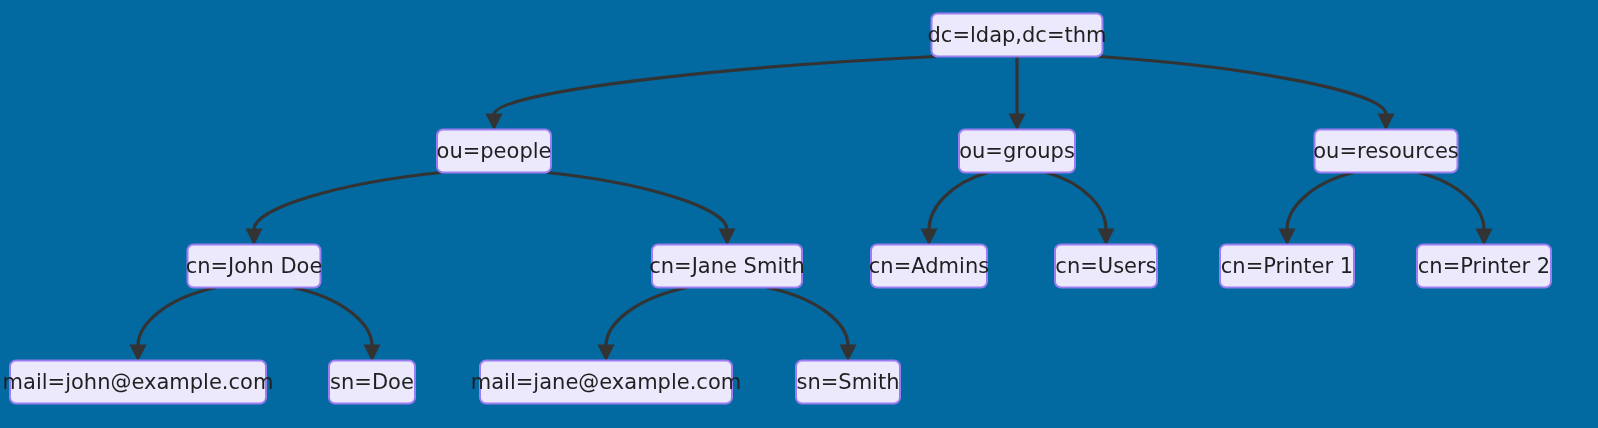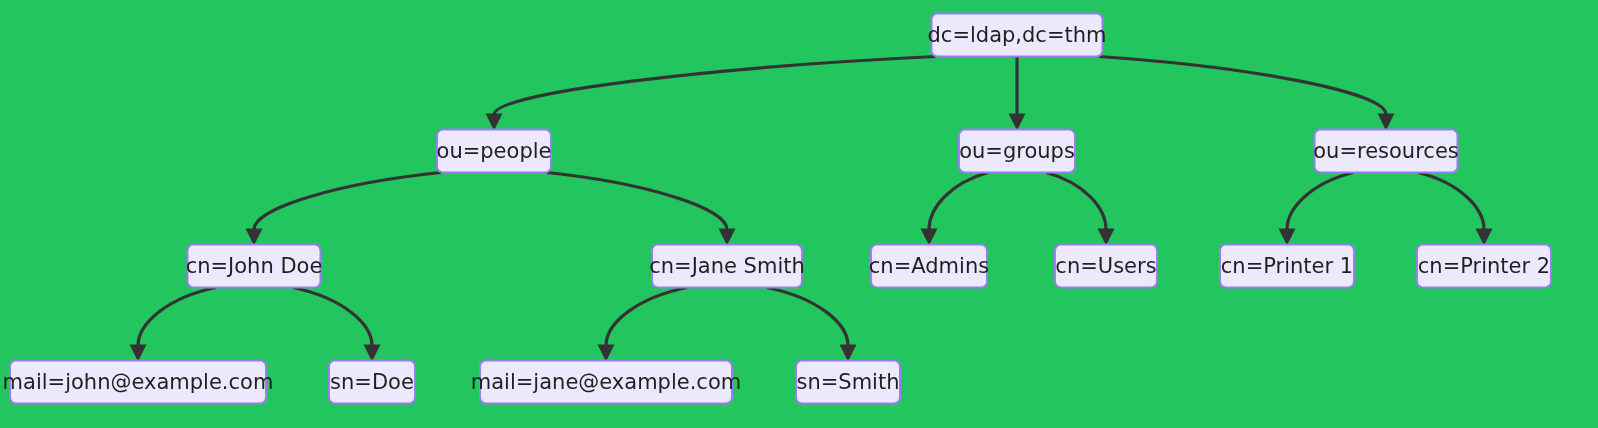--- a/index.html
+++ b/index.html
@@ -10,21 +10,21 @@
   body {
     width: 1598px;
     height: 428px;
     overflow: hidden;
     font-family: "DejaVu Sans", "Liberation Sans", sans-serif;
   }
   #diagram-root {
     position: relative;
     width: 1598px;
     height: 428px;
-    background: #22c55e;
+    background: #0369a1;
   }
   svg.flow {
     display: block;
     width: 1598px;
     height: 428px;
   }
   .edge-path {
     fill: none;
     stroke: #333333;
     stroke-width: 3.2px;

